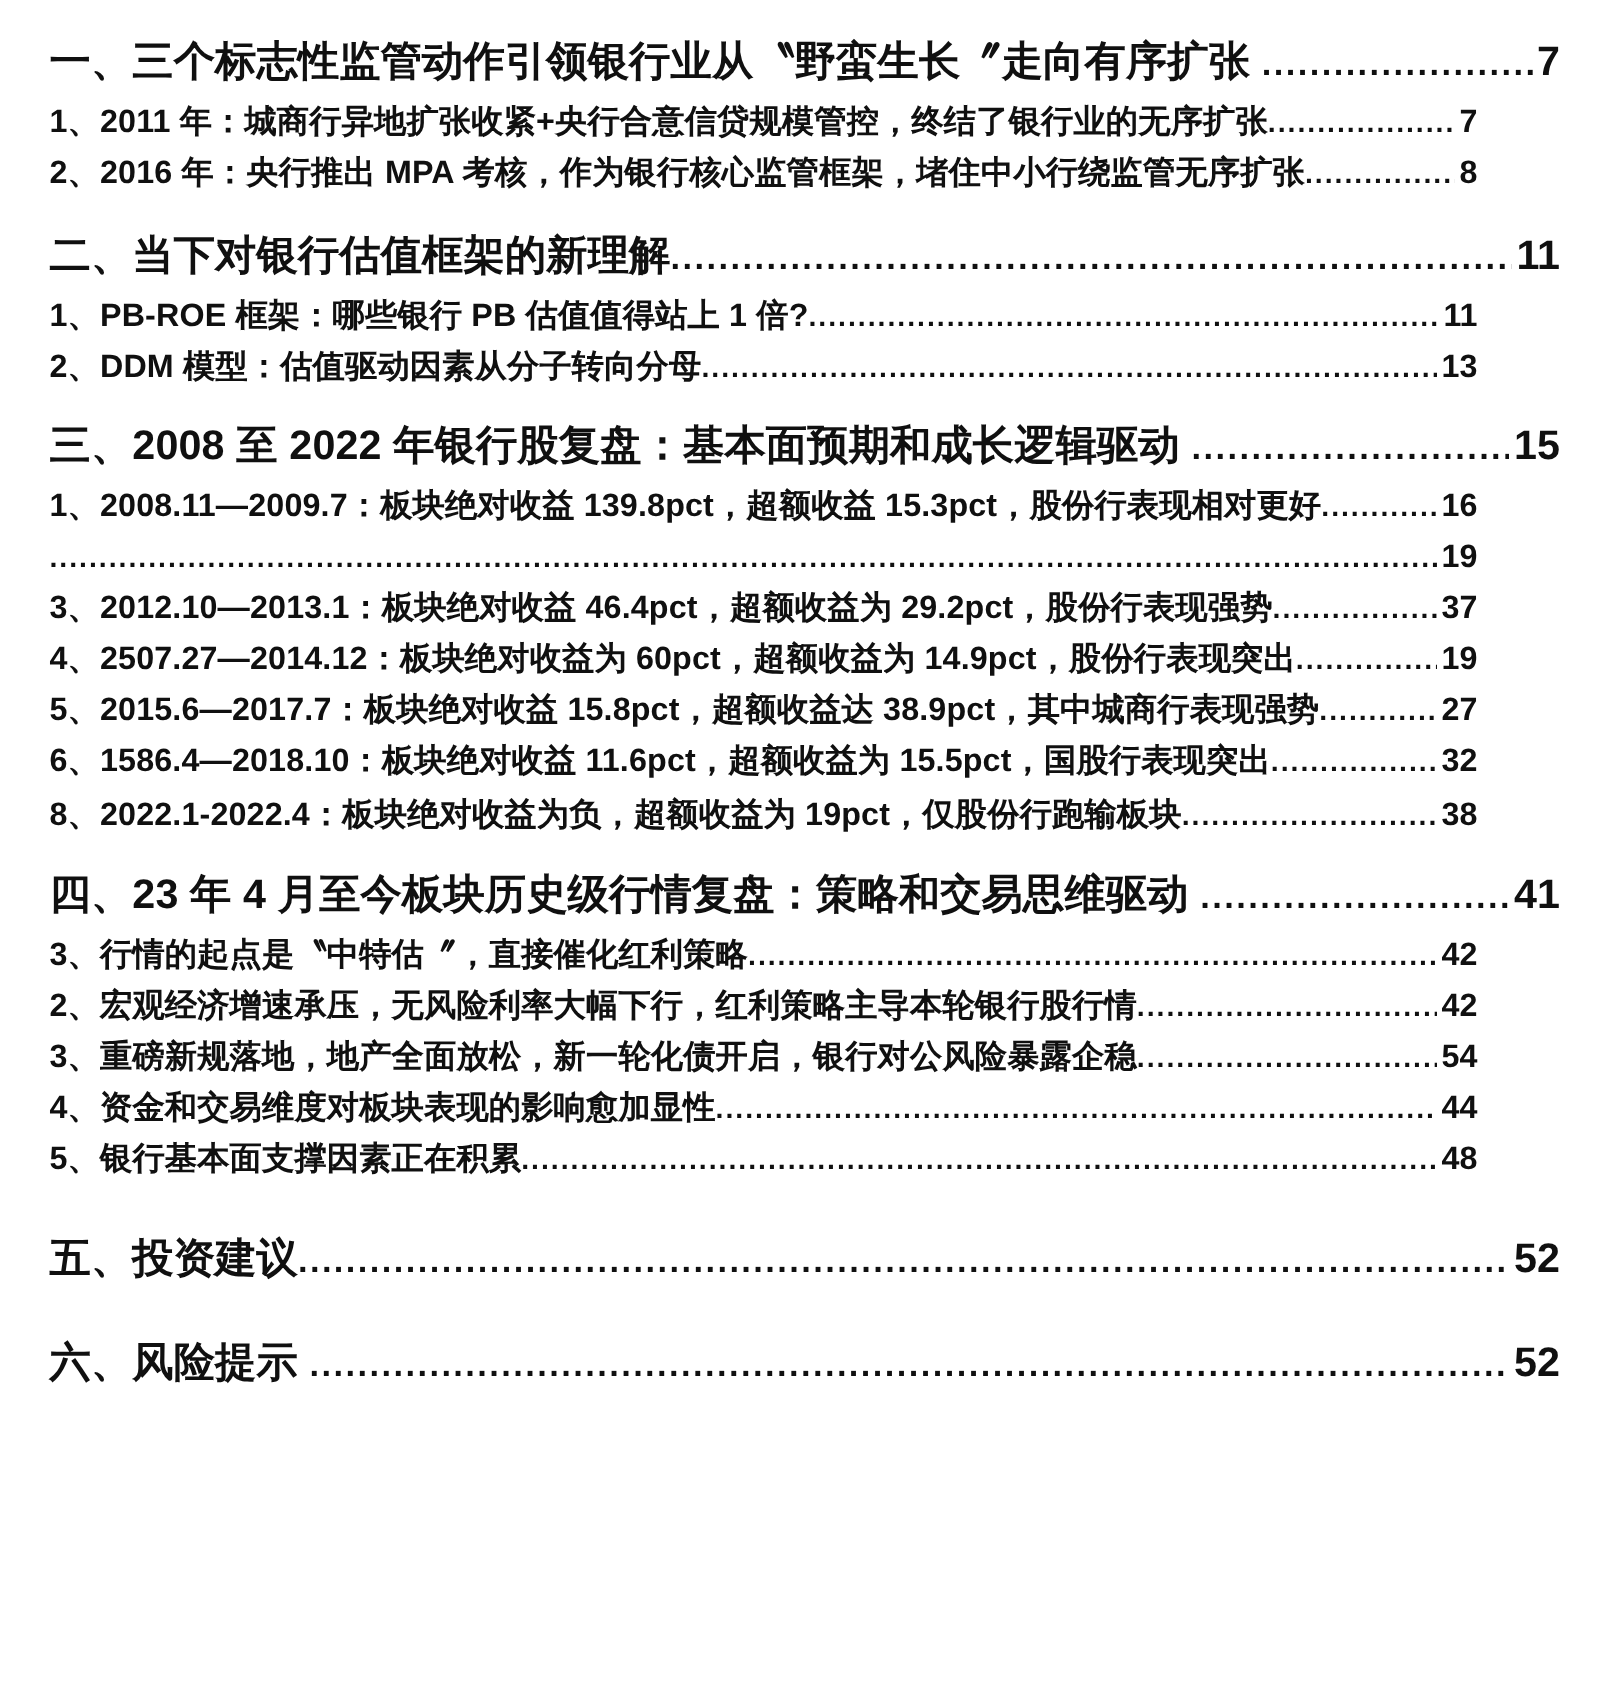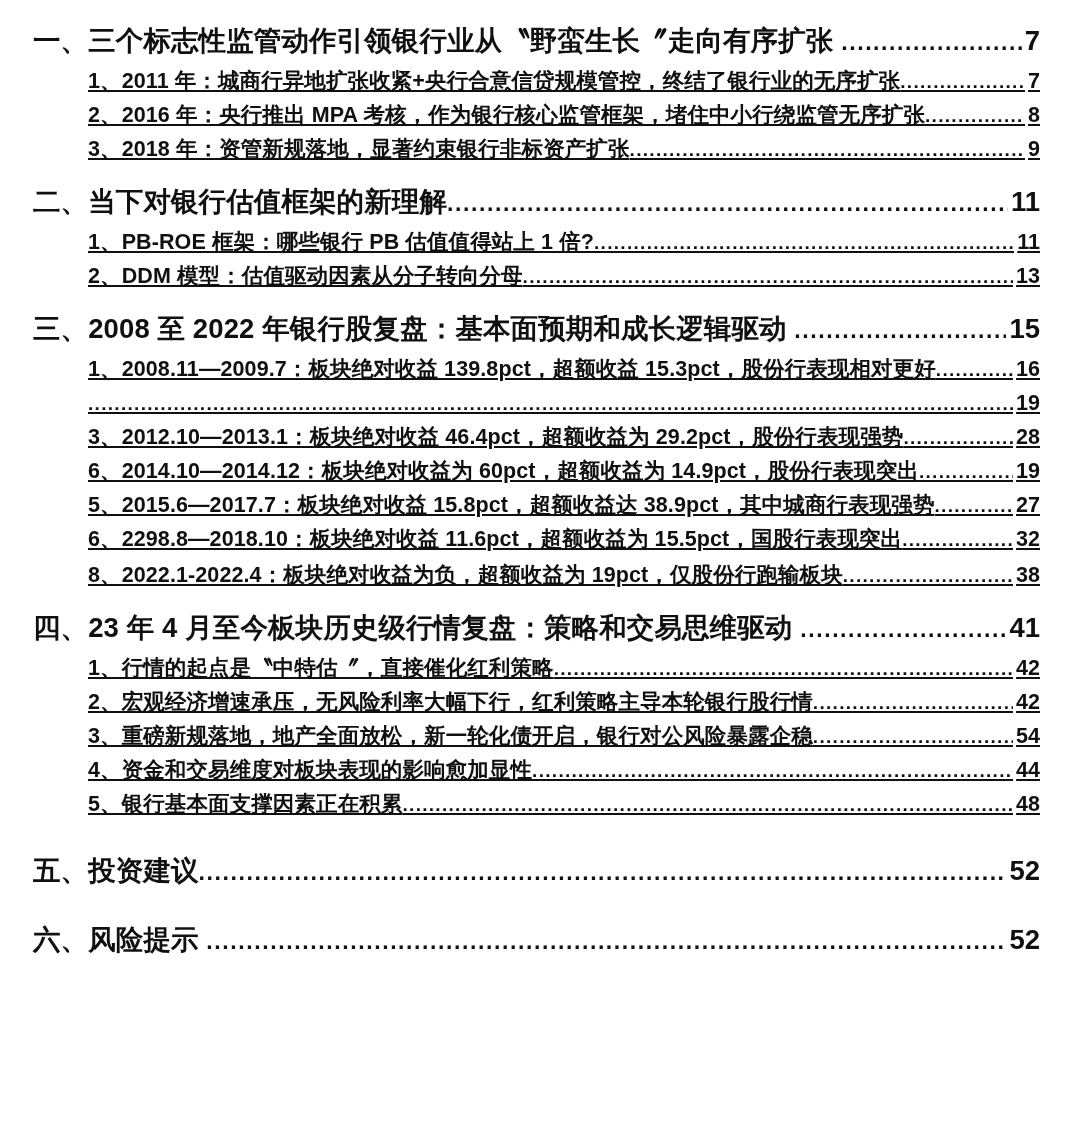--- a/index.html
+++ b/index.html
@@ -60,24 +60,22 @@
   }
   .lvl1 .txt { font-weight: bold; }
   .lvl1 .page { font-weight: bold; font-size: 27.5px; }
   .lvl1 .leader::after { font-size: 23px; letter-spacing: 1.6px; }
 
   
   .lvl2 {
     font-size: 21.5px;
     font-weight: bold;
     line-height: 1.0;
-    margin-left: 55px;
     width: calc(100% - 55px);
     height: 32px;
-    text-decoration: underline;
   }
   .lvl2 .page { font-weight: bold; font-size: 21.5px; }
   .lvl2 .leader::after { font-size: 19px; letter-spacing: 1.3px; }
 
   
   .gap-sec   { height: 15px; }
   .gap-small { height: 6px; }
   .gap-tiny  { height: 2px; }
   .gap-end   { height: 14px; }
 </style>
@@ -100,25 +98,20 @@
   </div>
   <div class="gap-tiny"></div>
 
   <div class="row lvl2">
     <span class="txt">2、2016 年：央行推出 MPA 考核，作为银行核心监管框架，堵住中小行绕监管无序扩张</span>
     <span class="leader"></span>
     <span class="page">8</span>
   </div>
   <div class="gap-tiny"></div>
 
-  <div class="row lvl2">
-    <span class="txt">3、2018 年：资管新规落地，显著约束银行非标资产扩张</span>
-    <span class="leader"></span>
-    <span class="page">9</span>
-  </div>
 
   <div class="gap-sec"></div>
 
   <div class="row lvl1">
     <span class="txt"><span>二、</span><span>当下对银行估值框架的新理解</span></span>
     <span class="leader"></span>
     <span class="page">11</span>
   </div>
   <div class="gap-small"></div>
 
@@ -153,40 +146,40 @@
 
   <div class="row lvl2">
     <span class="leader"></span>
     <span class="page">19</span>
   </div>
   <div class="gap-tiny"></div>
 
   <div class="row lvl2">
     <span class="txt">3、2012.10—2013.1：板块绝对收益 46.4pct，超额收益为 29.2pct，股份行表现强势</span>
     <span class="leader"></span>
-    <span class="page">28</span>
-  </div>
-  <div class="gap-tiny"></div>
-
-  <div class="row lvl2">
-    <span class="txt">6、2014.10—2014.12：板块绝对收益为 60pct，超额收益为 14.9pct，股份行表现突出</span>
+    <span class="page">37</span>
+  </div>
+  <div class="gap-tiny"></div>
+
+  <div class="row lvl2">
+    <span class="txt">4、2507.27—2014.12：板块绝对收益为 60pct，超额收益为 14.9pct，股份行表现突出</span>
     <span class="leader"></span>
     <span class="page">19</span>
   </div>
   <div class="gap-tiny"></div>
 
   <div class="row lvl2">
     <span class="txt">5、2015.6—2017.7：板块绝对收益 15.8pct，超额收益达 38.9pct，其中城商行表现强势</span>
     <span class="leader"></span>
     <span class="page">27</span>
   </div>
   <div class="gap-tiny"></div>
 
   <div class="row lvl2">
-    <span class="txt">6、2298.8—2018.10：板块绝对收益 11.6pct，超额收益为 15.5pct，国股行表现突出</span>
+    <span class="txt">6、1586.4—2018.10：板块绝对收益 11.6pct，超额收益为 15.5pct，国股行表现突出</span>
     <span class="leader"></span>
     <span class="page">32</span>
   </div>
   <div class="gap-tiny"></div>
 
   <div class="gap-tiny"></div>
 
   <div class="row lvl2">
     <span class="txt">8、2022.1-2022.4：板块绝对收益为负，超额收益为 19pct，仅股份行跑输板块</span>
     <span class="leader"></span>
@@ -196,21 +189,21 @@
   <div class="gap-sec"></div>
 
   <div class="row lvl1">
     <span class="txt"><span>四、</span><span>23 年 4 月至今板块历史级行情复盘：策略和交易思维驱动</span>&nbsp;</span>
     <span class="leader"></span>
     <span class="page">41</span>
   </div>
   <div class="gap-small"></div>
 
   <div class="row lvl2">
-    <span class="txt">1、行情的起点是〝中特估〞，直接催化红利策略</span>
+    <span class="txt">3、行情的起点是〝中特估〞，直接催化红利策略</span>
     <span class="leader"></span>
     <span class="page">42</span>
   </div>
   <div class="gap-tiny"></div>
 
   <div class="row lvl2">
     <span class="txt">2、宏观经济增速承压，无风险利率大幅下行，红利策略主导本轮银行股行情</span>
     <span class="leader"></span>
     <span class="page">42</span>
   </div>

